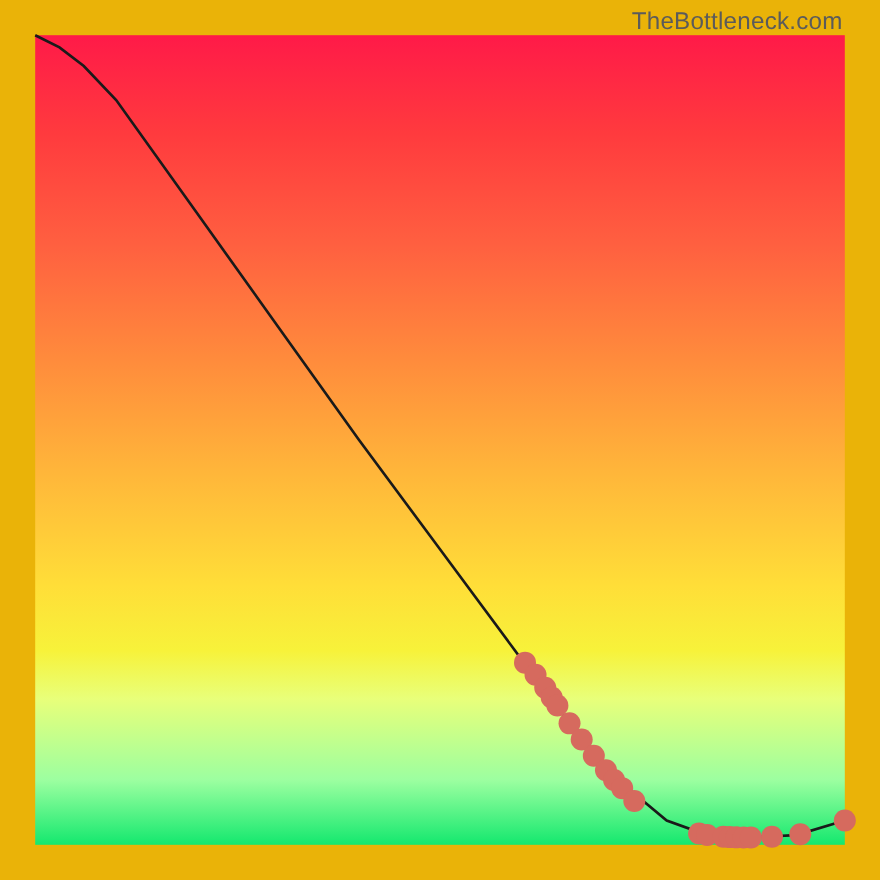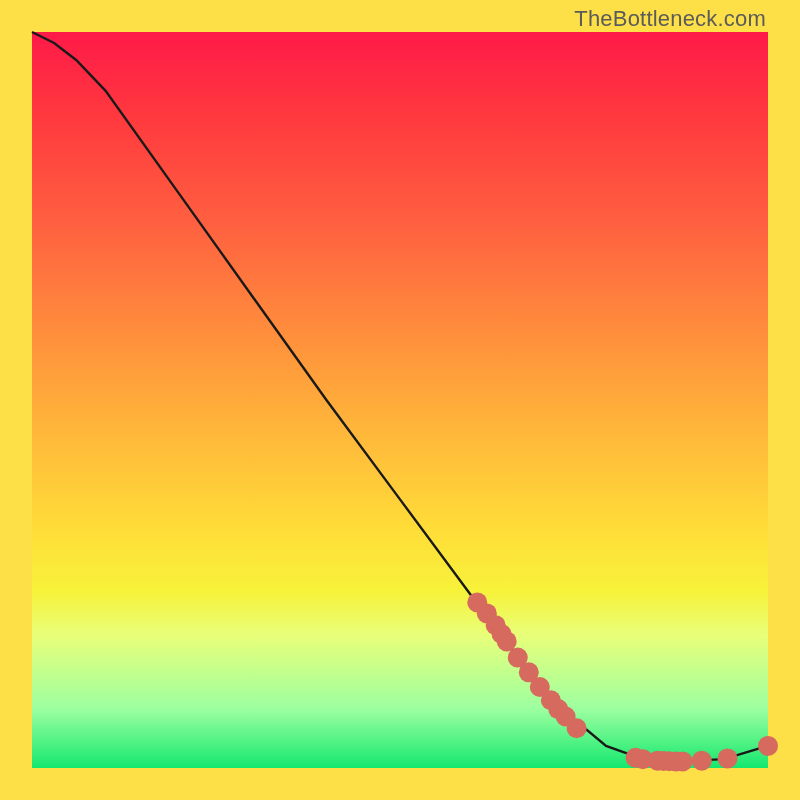--- a/index.html
+++ b/index.html
@@ -8,21 +8,21 @@
     width: 800px;
     height: 800px;
     background: #000;
     overflow: hidden;
     font-family: Arial, Helvetica, sans-serif;
   }
   .wrap {
     position: relative;
     width: 800px;
     height: 800px;
-    background: #fde047;
+    background: #eab308;
   }
   .plot {
     position: absolute;
     left: 32px;
     top: 32px;
     width: 736px;
     height: 736px;
     background: linear-gradient(
       to bottom,
       #ff1a48 0%,

